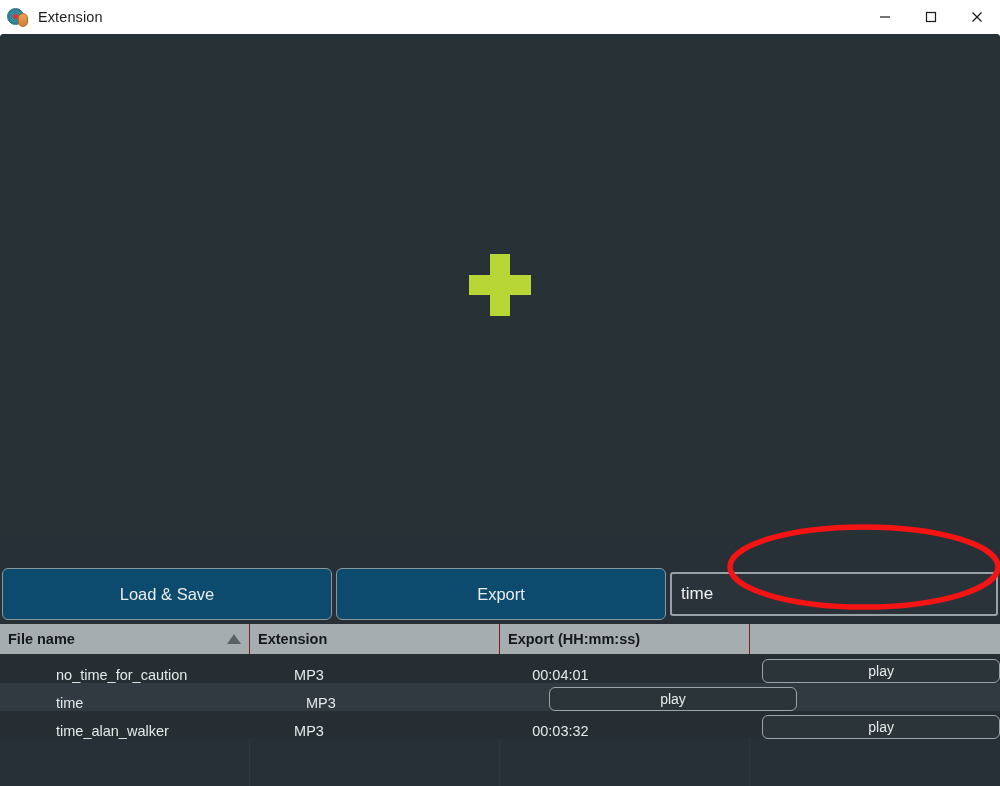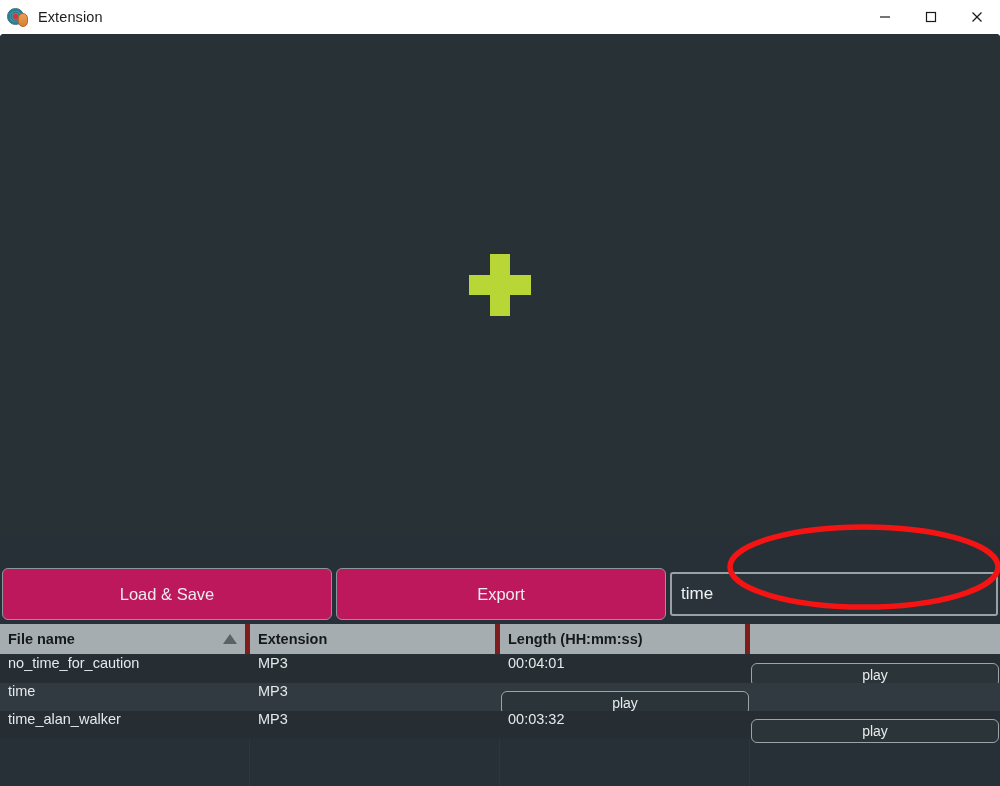--- a/index.html
+++ b/index.html
@@ -129,21 +129,21 @@
     height: 88px;
     display: flex;
     background: #273036;
   }
   .row-btn {
     flex: 1 1 0;
     margin: 32px 2px 2px 2px;
     height: 52px;
     border-radius: 6px;
     border: 1px solid #8c979c;
-    background: #be185d;
+    background: #0c4a6e;
     color: #e9edee;
     font-size: 16.5px;
     font-family: "Liberation Sans", sans-serif;
     display: flex;
     align-items: center;
     justify-content: center;
     cursor: default;
     user-select: none;
   }
   .search-cell {
@@ -183,21 +183,21 @@
     border-bottom: 1px solid #273036;
   }
   .th {
     position: relative;
     display: flex;
     align-items: center;
     padding-left: 8px;
     font-size: 14.5px;
     font-weight: bold;
     color: #15191b;
-    border-right: 5px solid #7f1d1d;
+    border-right: 1px solid #7f1d1d;
     user-select: none;
     cursor: default;
   }
   .th:last-child { border-right: none; }
   .col-1 { width: 250px; }
   .col-2 { width: 250px; }
   .col-3 { width: 250px; }
   .col-4 { width: 250px; }
   .sort-arrow {
     position: absolute;
@@ -222,21 +222,22 @@
   }
   .grid-lines i {
     position: absolute;
     top: 0; width: 1px; height: 157px;
     background: #2e373c;
   }
   .tr {
     position: relative;
     display: flex;
     height: 28px;
-    align-items: flex-start;
+    align-items: flex-end;
+    padding-left: 48px;
   }
   .tr.odd  { background: #262e33; }
   .tr.even { background: #313a40; }
   .td {
     padding-left: 8px;
     font-size: 14.5px;
     color: #e4e9ea;
     white-space: nowrap;
     overflow: hidden;
     user-select: none;
@@ -335,21 +336,21 @@
 
       <div class="table-header">
         <div class="th col-1">
           <span>File name</span>
           <span class="sort-arrow"></span>
         </div>
         <div class="th col-2">
           <span>Extension</span>
         </div>
         <div class="th col-3">
-          <span>Length (HH:mm:ss)</span>
+          <span>Export (HH:mm:ss)</span>
         </div>
         <div class="th col-4">
           <span></span>
         </div>
       </div>
 
       <div class="table-body">
         <div class="grid-lines">
           <i style="left:249px"></i>
           <i style="left:499px"></i>

